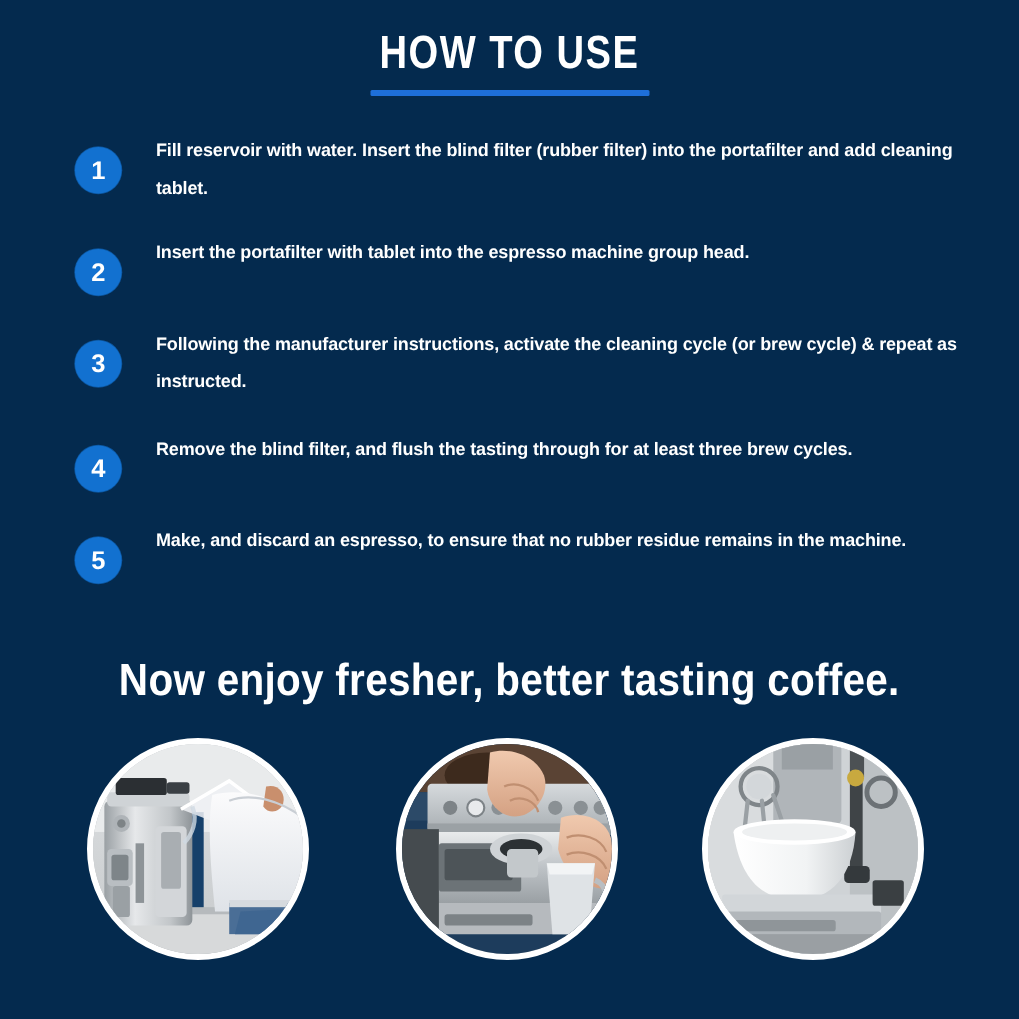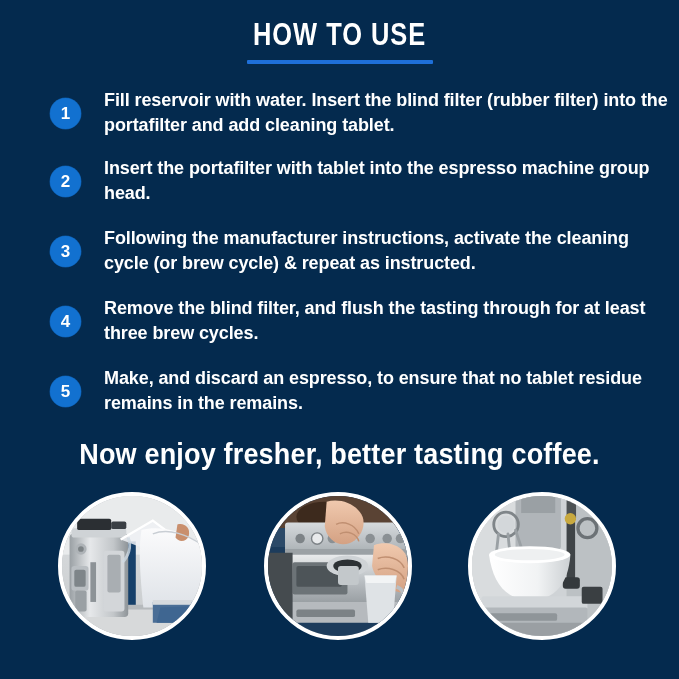--- a/index.html
+++ b/index.html
@@ -79,21 +79,21 @@
     margin-top: 10px;
     margin-right: 0px;
     box-shadow: 0 0 0 0.5px rgba(18,113,208,0.6);
   }
   .step-text {
     flex: 1 1 auto;
     margin-left: 23px;
     color: #ffffff;
     font-family: "Liberation Sans", sans-serif;
     font-weight: 700;
-    font-size: 18px;
+    font-size: 12px;
     line-height: 25px;
     letter-spacing: -0.1px;
   }
 
   
   .step-1 { margin-bottom: 18px; }
   .step-2 { margin-bottom: 20px; }
   .step-3 { margin-bottom: 20px; }
   .step-4 { margin-bottom: 20px; }
 
@@ -170,21 +170,21 @@
       <div class="step-text">Following the manufacturer instructions, activate the cleaning cycle (or brew cycle) &amp; repeat as instructed.</div>
     </div>
 
     <div class="step step-4">
       <div class="badge">4</div>
       <div class="step-text">Remove the blind filter, and flush the tasting through for at least three brew cycles.</div>
     </div>
 
     <div class="step step-5">
       <div class="badge">5</div>
-      <div class="step-text">Make, and discard an espresso, to ensure that no tablet residue remains in the remains.</div>
+      <div class="step-text">Make, and discard an espresso, to ensure that no rubber residue remains in the machine.</div>
     </div>
 
   </div>
 
   <div class="tagline">Now enjoy fresher, better tasting coffee.</div>
 
   <div class="photos">
 
     <div class="photo photo-1">
       <div class="scene">

